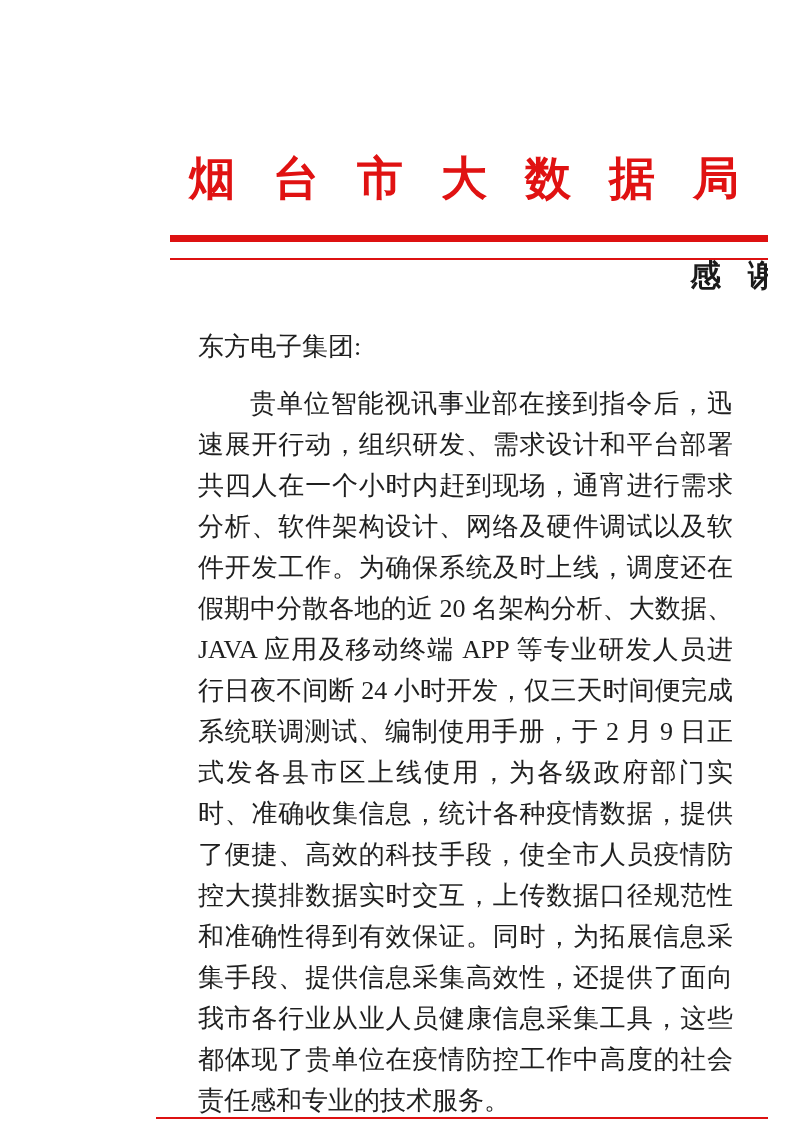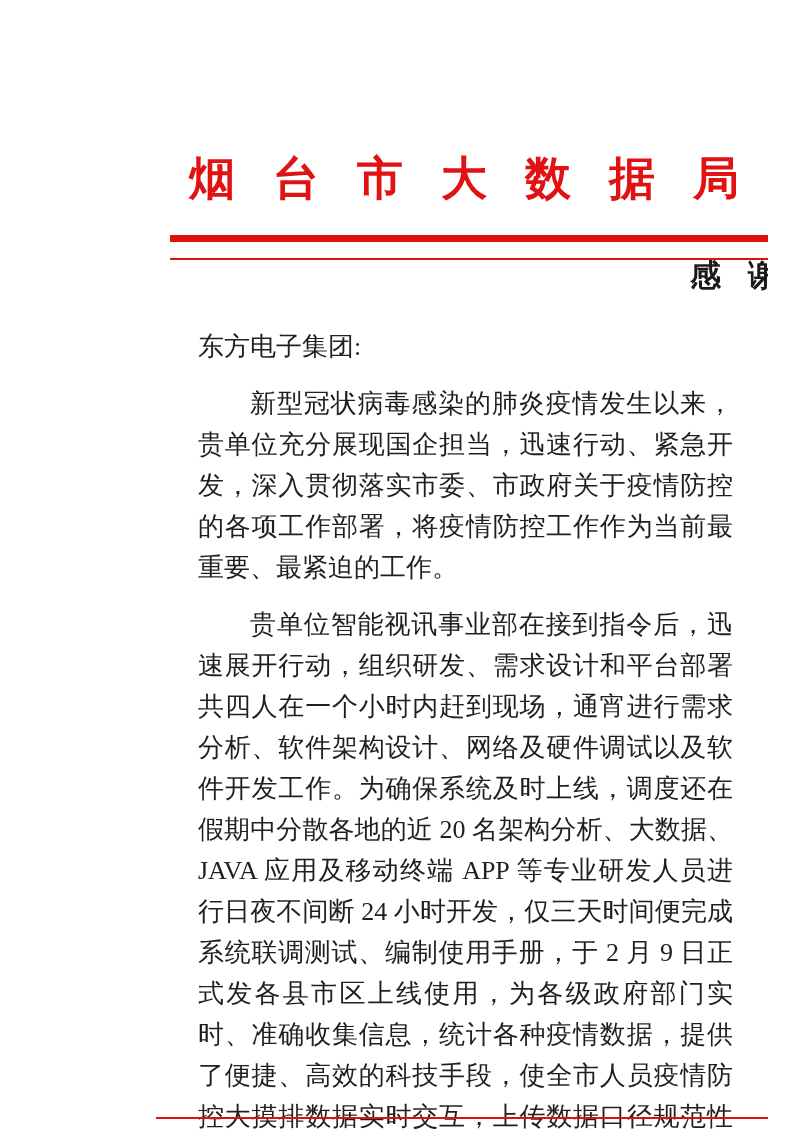--- a/index.html
+++ b/index.html
@@ -96,21 +96,20 @@
 
   <div class="rule-top">
     <div class="bar-thick"></div>
     <div class="bar-thin"></div>
   </div>
 
   <div class="letter-title">感谢信</div>
 
   <div class="letter-body">
     <p class="salutation">东方电子集团:</p>
-    <p class="para">新型冠状病毒感染的肺炎疫情发生以来，贵单位充分展现国企担当，迅速行动、紧急开发，深入贯彻落实市委、市政府关于疫情防控的各项工作部署，将疫情防控工作作为当前最重要、最紧迫的工作。</p>
     <p class="para">贵单位智能视讯事业部在接到指令后，迅速展开行动，组织研发、需求设计和平台部署共四人在一个小时内赶到现场，通宵进行需求分析、软件架构设计、网络及硬件调试以及软件开发工作。为确保系统及时上线，调度还在假期中分散各地的近 20 名架构分析、大数据、JAVA 应用及移动终端 APP 等专业研发人员进行日夜不间断 24 小时开发，仅三天时间便完成系统联调测试、编制使用手册，于 2 月 9 日正式发各县市区上线使用，为各级政府部门实时、准确收集信息，统计各种疫情数据，提供了便捷、高效的科技手段，使全市人员疫情防控大摸排数据实时交互，上传数据口径规范性和准确性得到有效保证。同时，为拓展信息采集手段、提供信息采集高效性，还提供了面向我市各行业从业人员健康信息采集工具，这些都体现了贵单位在疫情防控工作中高度的社会责任感和专业的技术服务。</p>
   </div>
 
   <div class="rule-bottom">
     <div class="bar-thin"></div>
     <div class="bar-thick"></div>
   </div>
 
 </div>
 

